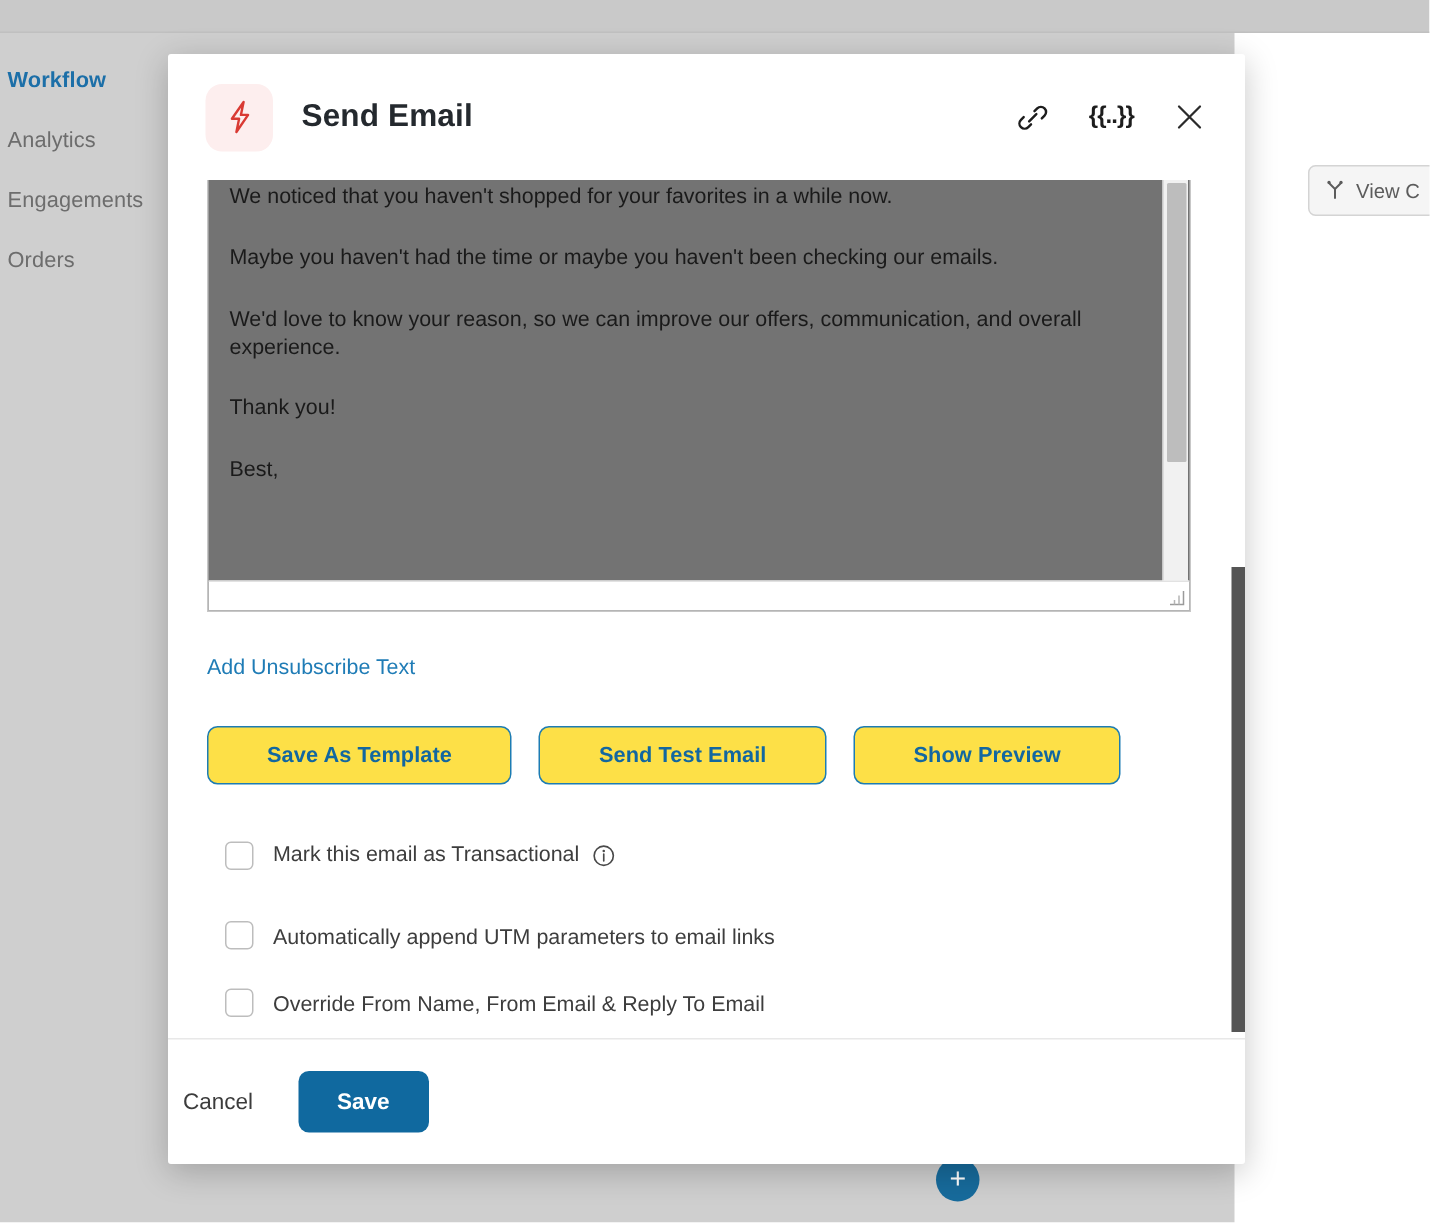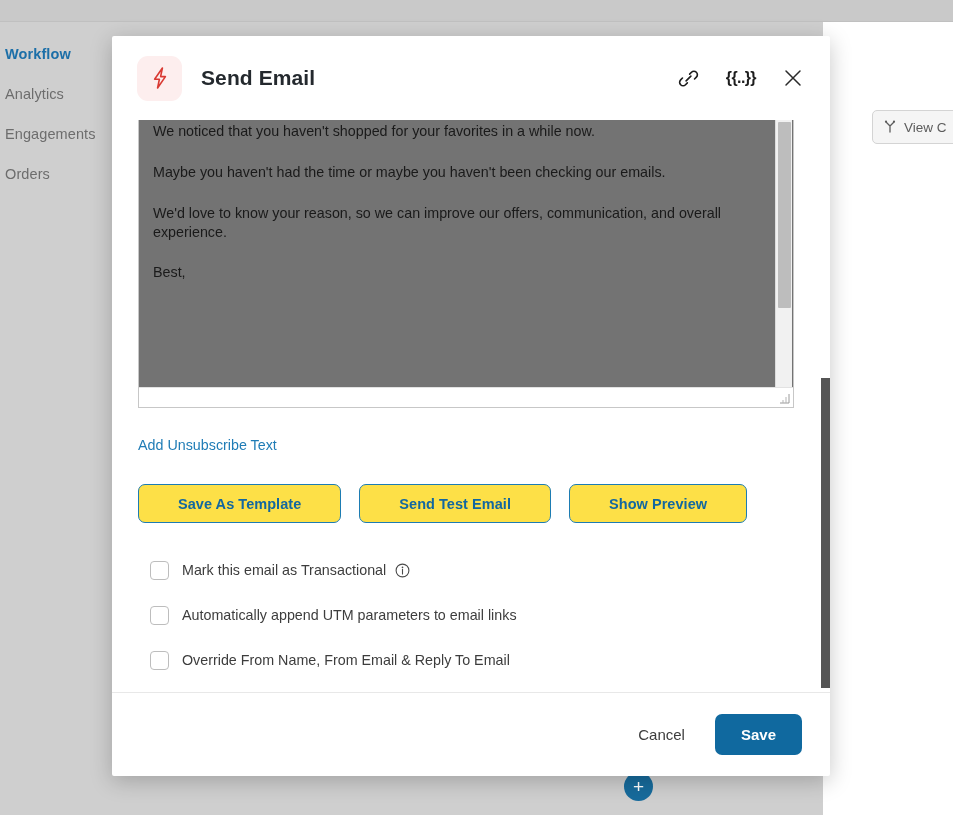--- a/index.html
+++ b/index.html
@@ -236,21 +236,21 @@
     justify-content: center;
     letter-spacing: .05px;
   }
 
   .check-list { margin-top: 29px; }
   .check-row {
     display: flex;
     align-items: center;
     height: 36px;
   }
-  .check-row + .check-row { margin-top: 9px; }
+  .check-row + .check-row { margin-top: 9px; align-items: flex-end; }
   .cbox {
     width: 19px; height: 19px;
     flex: 0 0 19px;
     border: 1.4px solid #bdbdbd;
     border-radius: 4px;
     background: #fff;
     margin-left: 12px;
   }
   .cbox-label {
     margin-left: 13px;
@@ -278,21 +278,20 @@
     background: #555555;
     border-radius: 0;
   }
 
   .modal-footer {
     flex: 0 0 84px;
     height: 84px;
     border-top: 1px solid #e8e8e8;
     display: flex;
     align-items: center;
-    justify-content: flex-end;
     gap: 20px;
     padding-right: 28px;
   }
   .btn-cancel {
     background: none;
     border: none;
     font-size: 15px;
     color: #3c3c3c;
     padding: 8px 10px;
   }
@@ -388,20 +387,21 @@
 
     <div class="modal-body">
 
       
       <div class="editor-wrap">
         <div class="editor-box">
           <div class="editor-text">
             <p>We noticed that you haven't shopped for your favorites in a while now.</p>
             <p>Maybe you haven't had the time or maybe you haven't been checking our emails.</p>
             <p>We'd love to know your reason, so we can improve our offers, communication, and overall experience.</p>
+            <p>Thank you!</p>
             <p>Best,</p>
           </div>
 
           <div class="ed-scroll">
             <div class="ed-thumb"></div>
             <div class="ed-arrow">▼</div>
           </div>
 
           <div class="ed-statusbar">
             <svg class="ed-grip" viewBox="0 0 11 11">

